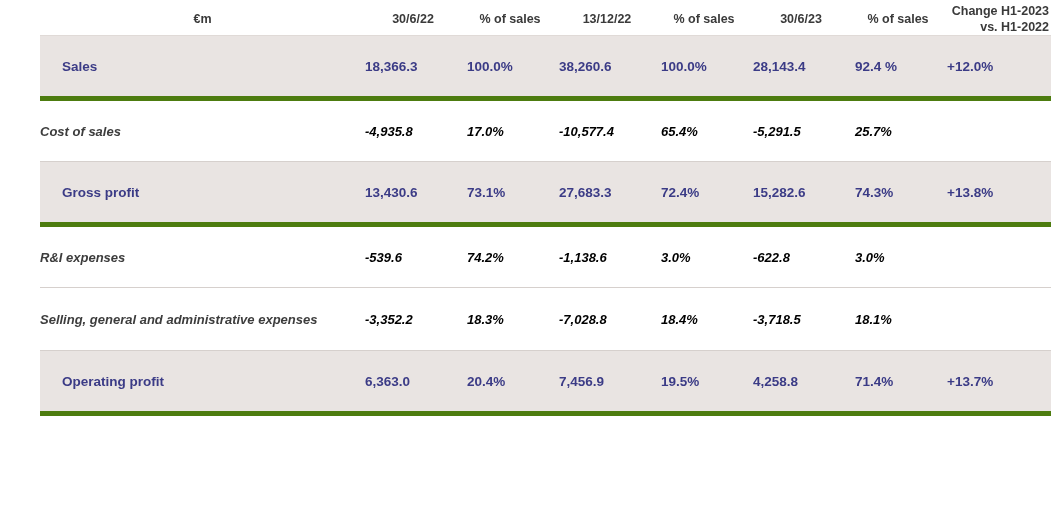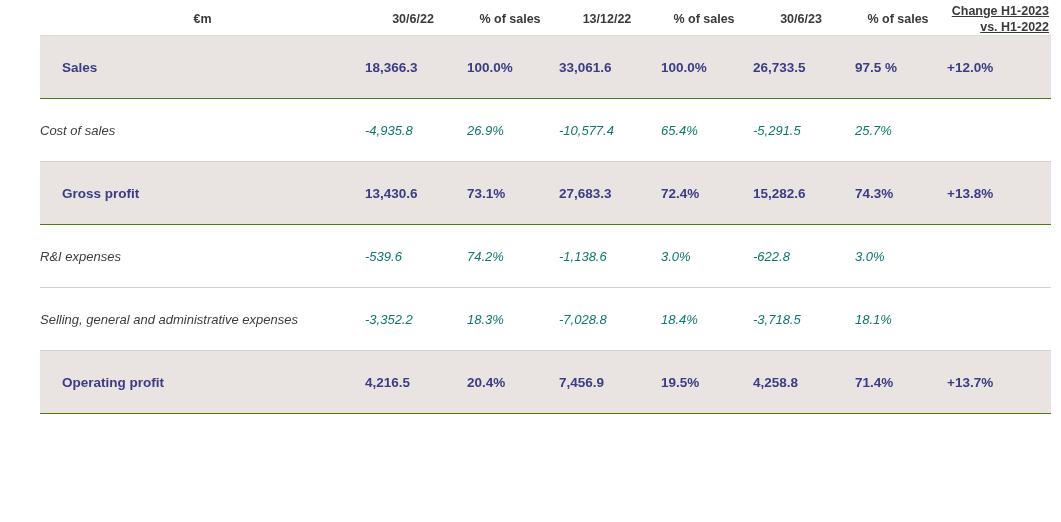--- a/index.html
+++ b/index.html
@@ -41,34 +41,35 @@
   thead th {
     font-size: 12.5px;
     font-weight: bold;
     color: #3a3a3a;
     padding-bottom: 10px;
     vertical-align: bottom;
     line-height: 1.25;
   }
   thead th.h-label { text-align: center; }
   thead th.h-num   { padding-right: 6px; }
-  thead th.h-chg   { text-align: right; padding-right: 2px; text-decoration: underline; }
+  thead th.h-chg   { text-align: right; padding-right: 2px; }
 
   tbody tr { height: 63px; }
   tbody tr.highlight { background: #e9e4e2; }
   tbody tr.plain { background: #ffffff; }
 
   tbody td {
     border-top: 1px solid #d6d0cd;
     border-bottom: 1px solid #d6d0cd;
     font-size: 13px;
+    font-weight: bold;
   }
   tbody tr.highlight td {
     border-top: 1px solid #e0dad7;
-    border-bottom: 1px solid #4d7c0f;
+    border-bottom: 5px solid #4d7c0f;
   }
 
   td.label {
     text-align: left;
     padding-left: 4px;
   }
   tbody tr.highlight td.label {
     padding-left: 22px;
     font-weight: bold;
     font-size: 13.5px;
@@ -86,21 +87,21 @@
   tbody tr.highlight td.num,
   tbody tr.highlight td.pct,
   tbody tr.highlight td.chg {
     font-weight: bold;
     color: #3b3b86;
     font-size: 13.5px;
   }
   tbody tr.plain td.num,
   tbody tr.plain td.pct {
     font-style: italic;
-    color: #0f766e;
+    color: #000000;
     margin-top: 45px;
   }
   td.chg { padding-right: 2px; }
   tbody tr.highlight td.chg { padding-right: 0; }
 </style>
 </head>
 <body>
 
 <div class="sheet">
   <table class="fin">
@@ -127,30 +128,30 @@
           <span>Change H1-2023</span><br>
           <span>vs. H1-2022</span>
         </th>
       </tr>
     </thead>
     <tbody>
       <tr class="highlight">
         <td class="label">Sales</td>
         <td class="num">18,366.3</td>
         <td class="pct">100.0%</td>
-        <td class="num">33,061.6</td>
+        <td class="num">38,260.6</td>
         <td class="pct">100.0%</td>
-        <td class="num">26,733.5</td>
-        <td class="pct">97.5 %</td>
+        <td class="num">28,143.4</td>
+        <td class="pct">92.4 %</td>
         <td class="chg">+12.0%</td>
       </tr>
       <tr class="plain">
         <td class="label">Cost of sales</td>
         <td class="num">-4,935.8</td>
-        <td class="pct">26.9%</td>
+        <td class="pct">17.0%</td>
         <td class="num">-10,577.4</td>
         <td class="pct">65.4%</td>
         <td class="num">-5,291.5</td>
         <td class="pct">25.7%</td>
         <td class="chg"></td>
       </tr>
       <tr class="highlight">
         <td class="label">Gross profit</td>
         <td class="num">13,430.6</td>
         <td class="pct">73.1%</td>
@@ -175,21 +176,21 @@
         <td class="num">-3,352.2</td>
         <td class="pct">18.3%</td>
         <td class="num">-7,028.8</td>
         <td class="pct">18.4%</td>
         <td class="num">-3,718.5</td>
         <td class="pct">18.1%</td>
         <td class="chg"></td>
       </tr>
       <tr class="highlight">
         <td class="label">Operating profit</td>
-        <td class="num">4,216.5</td>
+        <td class="num">6,363.0</td>
         <td class="pct">20.4%</td>
         <td class="num">7,456.9</td>
         <td class="pct">19.5%</td>
         <td class="num">4,258.8</td>
         <td class="pct">71.4%</td>
         <td class="chg">+13.7%</td>
       </tr>
     </tbody>
   </table>
 </div>

